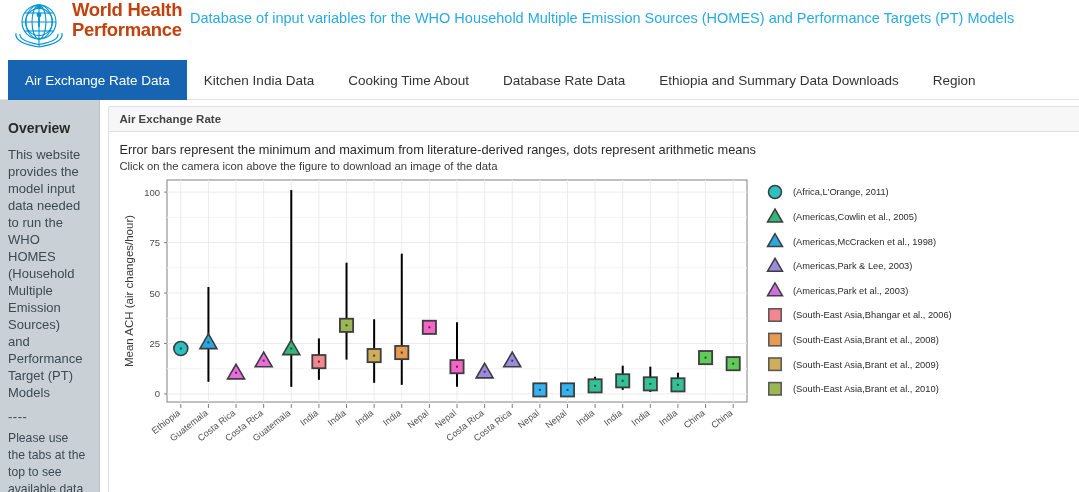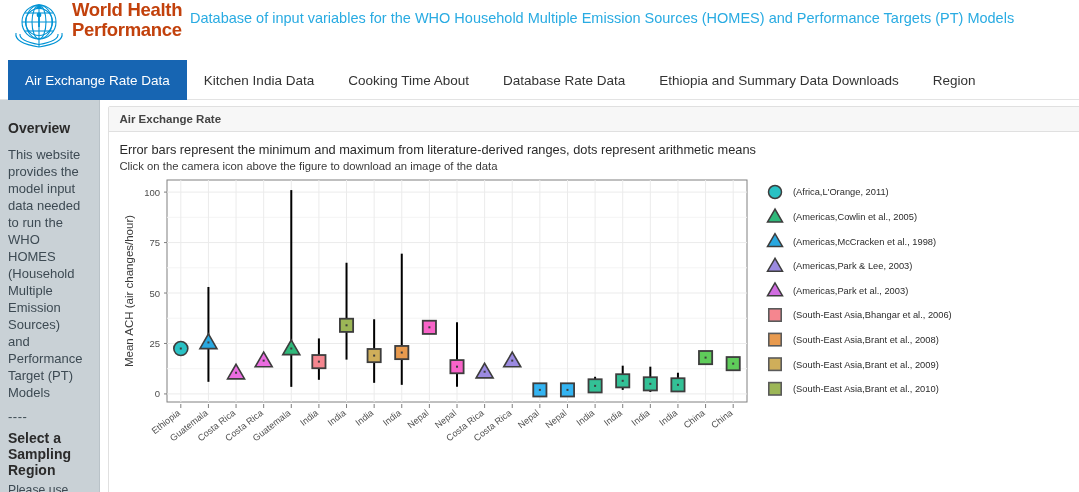--- a/index.html
+++ b/index.html
@@ -98,21 +98,20 @@
     <li class="navitem">Region</li>
   </ul>
 </div>
 
 <div class="content">
 
   <div class="sidebar">
     <div class="side-h">Overview</div>
     <div class="side-p">This website provides the model input data needed to run the WHO HOMES (Household Multiple Emission Sources) and Performance Target (PT) Models</div>
     <div class="side-rule">----</div>
-    <div class="side-h2">Select a Sampling Region</div>
     <div class="side-small">Please use the tabs at the top to see available data for each variable. By default, all available selections are made. Select multiple by using control+click (PC) or option+click (Mac).</div>
 
   </div>
 
   <div class="main">
     <div class="panel">
       <div class="panel-head">Air Exchange Rate</div>
       <div class="panel-body">
         <div class="cap1">Error bars represent the minimum and maximum from literature-derived ranges, dots represent arithmetic means</div>
         <div class="cap2">Click on the camera icon above the figure to download an image of the data</div>

